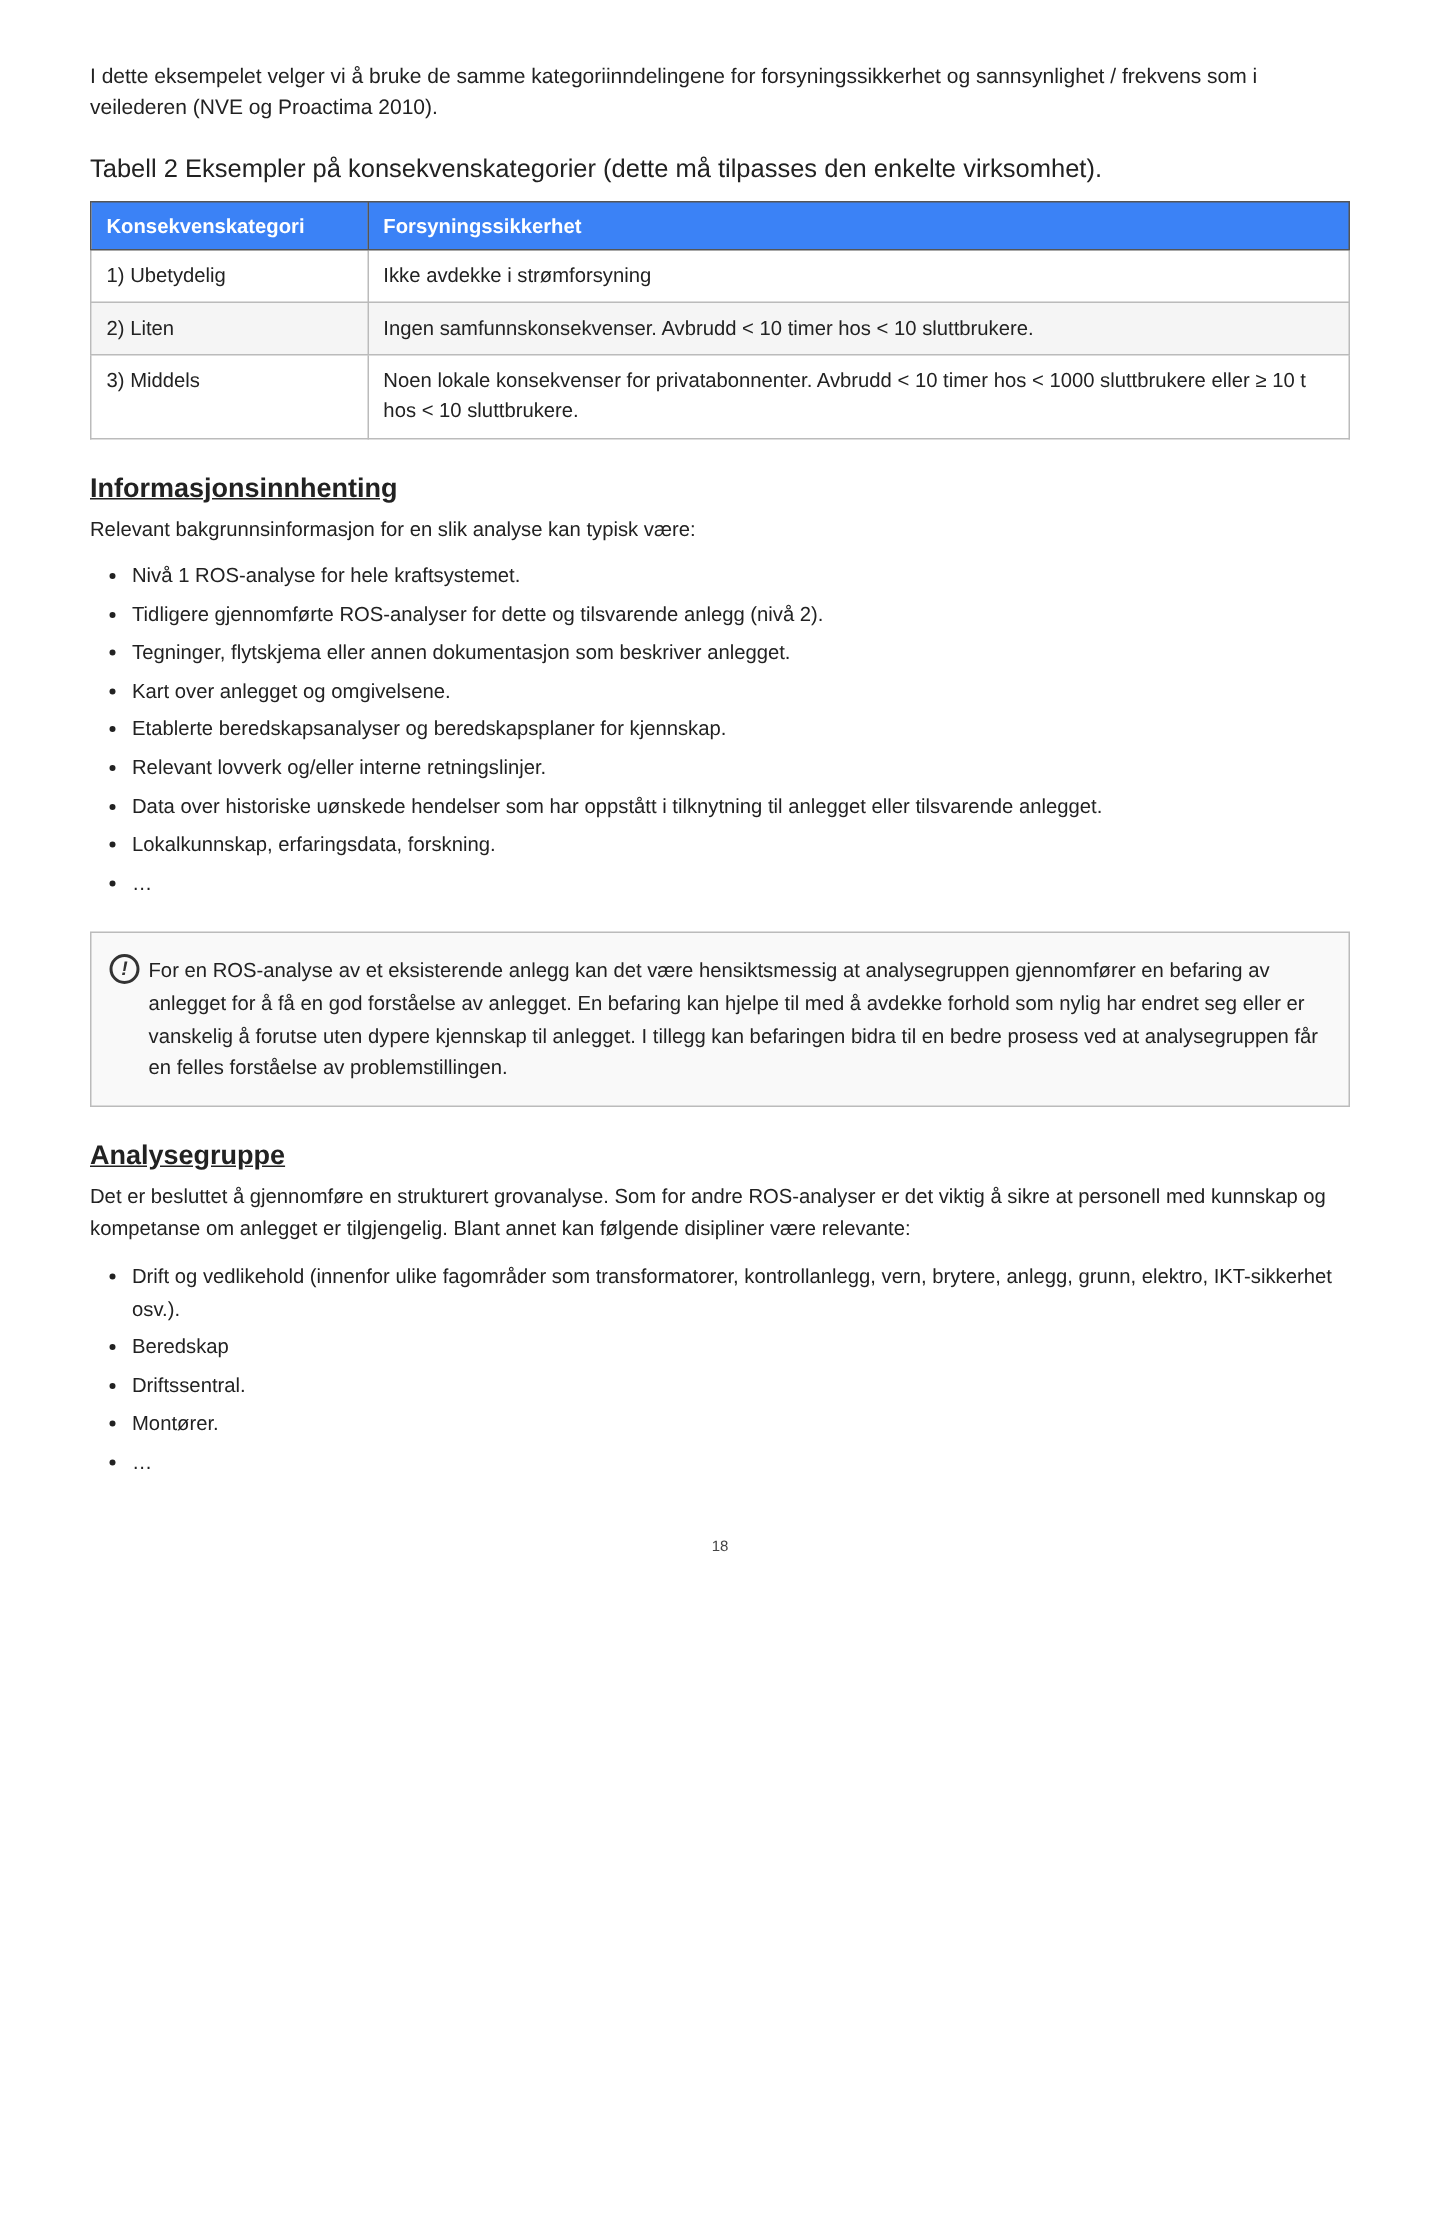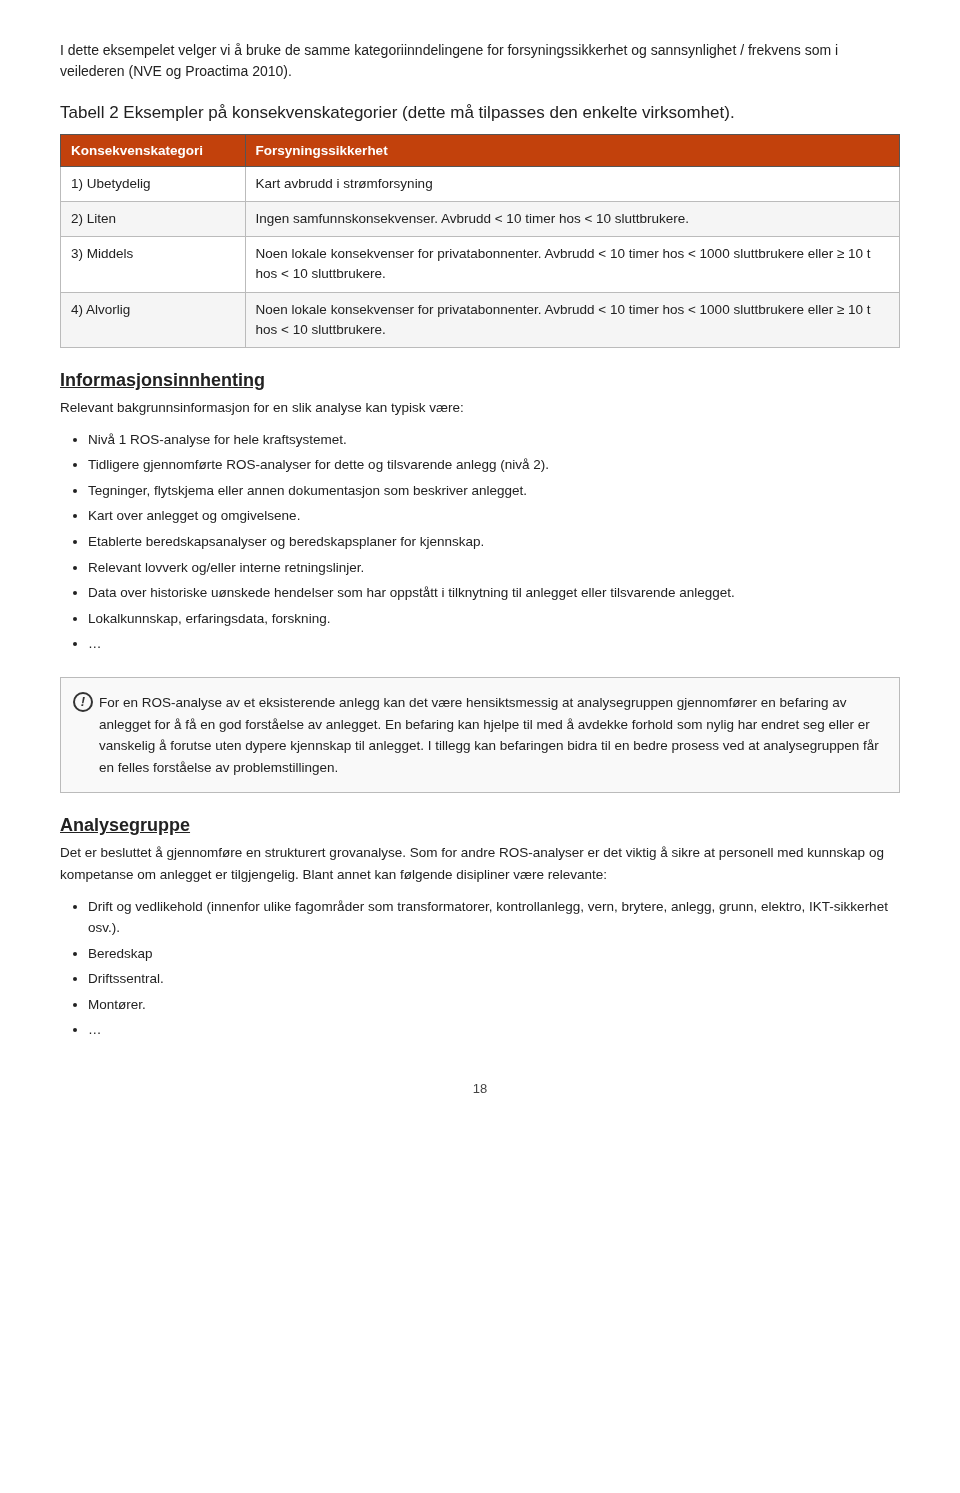--- a/index.html
+++ b/index.html
@@ -21,21 +21,21 @@
       margin-bottom: 8px;
       line-height: 1.5;
     }
     table {
       width: 100%;
       border-collapse: collapse;
       margin-bottom: 22px;
       font-size: 13.5px;
     }
     table th {
-      background: #c2410c;
+      background: #3b82f6;
       color: #fff;
       padding: 8px 10px;
       text-align: left;
       font-weight: bold;
       border: 1px solid #555;
     }
     table td {
       padding: 7px 10px;
       border: 1px solid #bbb;
       vertical-align: top;
@@ -90,21 +90,21 @@
       border-radius: 50%;
       display: flex;
       align-items: center;
       justify-content: center;
       font-style: italic;
       font-size: 13px;
     }
     .page-number {
       text-align: center;
       margin-top: 40px;
-      font-size: 13px;
+      font-size: 10px;
       color: #444;
     }
     .col-left { width: 22%; }
     .col-right { width: 78%; }
   </style>
 </head>
 <body>
 
 <p class="intro-text">I dette eksempelet velger vi å bruke de samme kategoriinndelingene for forsyningssikkerhet og sannsynlighet / frekvens som i veilederen (NVE og Proactima 2010).</p>
 
@@ -113,32 +113,28 @@
 <table>
   <thead>
     <tr>
       <th class="col-left">Konsekvenskategori</th>
       <th class="col-right">Forsyningssikkerhet</th>
     </tr>
   </thead>
   <tbody id="table-body">
   <tr>
         <td>1) Ubetydelig</td>
-        <td>Kart avbrudd i strømforsyning</td>
+        <td>Ikke avdekke i strømforsyning</td>
       </tr>
       <tr>
         <td>2) Liten</td>
         <td>Ingen samfunnskonsekvenser. Avbrudd &lt; 10 timer hos &lt; 10 sluttbrukere.</td>
       </tr>
       <tr>
         <td>3) Middels</td>
-        <td>Noen lokale konsekvenser for privatabonnenter. Avbrudd &lt; 10 timer hos &lt; 1000 sluttbrukere eller ≥ 10 t hos &lt; 10 sluttbrukere.</td>
-      </tr>
-      <tr>
-        <td>4) Alvorlig</td>
         <td>Noen lokale konsekvenser for privatabonnenter. Avbrudd &lt; 10 timer hos &lt; 1000 sluttbrukere eller ≥ 10 t hos &lt; 10 sluttbrukere.</td>
       </tr>
     </tbody>
 </table>
 
 <p class="section-heading">Informasjonsinnhenting</p>
 <p class="body-text">Relevant bakgrunnsinformasjon for en slik analyse kan typisk være:</p>
 <ul class="bullet-list" id="informasjon-bullets">
     <li>Nivå 1 ROS-analyse for hele kraftsystemet.</li>
     <li>Tidligere gjennomførte ROS-analyser for dette og tilsvarende anlegg (nivå 2).</li>

